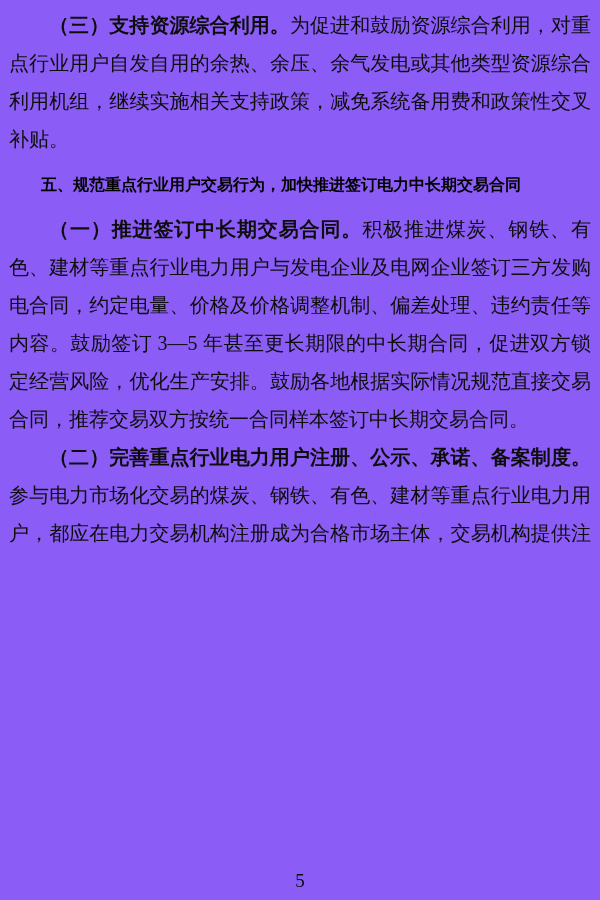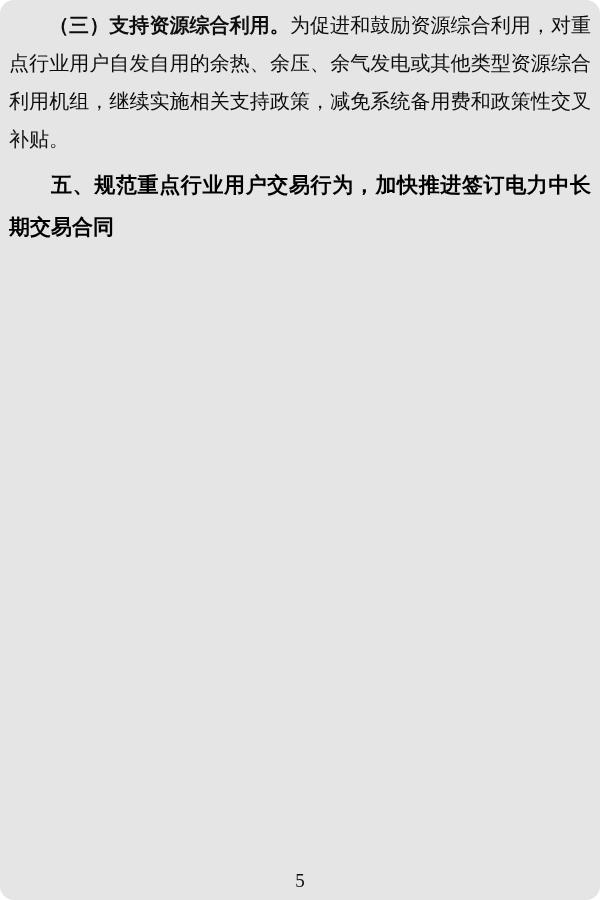--- a/index.html
+++ b/index.html
@@ -9,42 +9,41 @@
     background: #ffffff;
     color: #0d0d0d;
     overflow: hidden;
   }
   .page {
     box-sizing: border-box;
     position: relative;
     width: 600px;
     height: 900px;
     padding: 6px 9px 0 9px;
-    background: #e5e5e5;
-    border-radius: 14px;
+    background: #8b5cf6;
   }
   .para {
     margin: 0;
     font-family: "Liberation Serif", "DejaVu Serif", serif;
     font-size: 20px;
     line-height: 38px;
     text-align: justify;
     text-indent: 2em;
   }
   .para .lead {
     font-weight: bold;
   }
   .para.continues {
     text-align-last: justify;
   }
   .heading {
     margin: 6px 0 4px 0;
     font-family: "Liberation Sans", "DejaVu Sans", sans-serif;
     font-weight: bold;
-    font-size: 21px;
+    font-size: 16px;
     line-height: 42px;
     text-align: justify;
     text-indent: 2em;
     color: #000000;
   }
   .page-number {
     position: absolute;
     bottom: 8px;
     left: 0;
     width: 100%;
@@ -57,17 +56,19 @@
 </head>
 <body>
 
 <div class="page">
 
   <p class="para"><span class="lead">（三）支持资源综合利用。</span><span>为促进和鼓励资源综合利用，对重点行业用户自发自用的余热、余压、余气发电或其他类型资源综合利用机组，继续实施相关支持政策，减免系统备用费和政策性交叉补贴。</span></p>
 
 
   <h2 class="heading">五、规范重点行业用户交易行为，加快推进签订电力中长期交易合同</h2>
 
+  <p class="para"><span class="lead">（一）推进签订中长期交易合同。</span><span>积极推进煤炭、钢铁、有色、建材等重点行业电力用户与发电企业及电网企业签订三方发购电合同，约定电量、价格及价格调整机制、偏差处理、违约责任等内容。鼓励签订 3—5 年甚至更长期限的中长期合同，促进双方锁定经营风险，优化生产安排。鼓励各地根据实际情况规范直接交易合同，推荐交易双方按统一合同样本签订中长期交易合同。</span></p>
 
+  <p class="para continues"><span class="lead">（二）完善重点行业电力用户注册、公示、承诺、备案制度。</span><span>参与电力市场化交易的煤炭、钢铁、有色、建材等重点行业电力用户，都应在电力交易机构注册成为合格市场主体，交易机构提供注</span></p>
 
   <div class="page-number">5</div>
 
 </div>
 
 </body></html>

